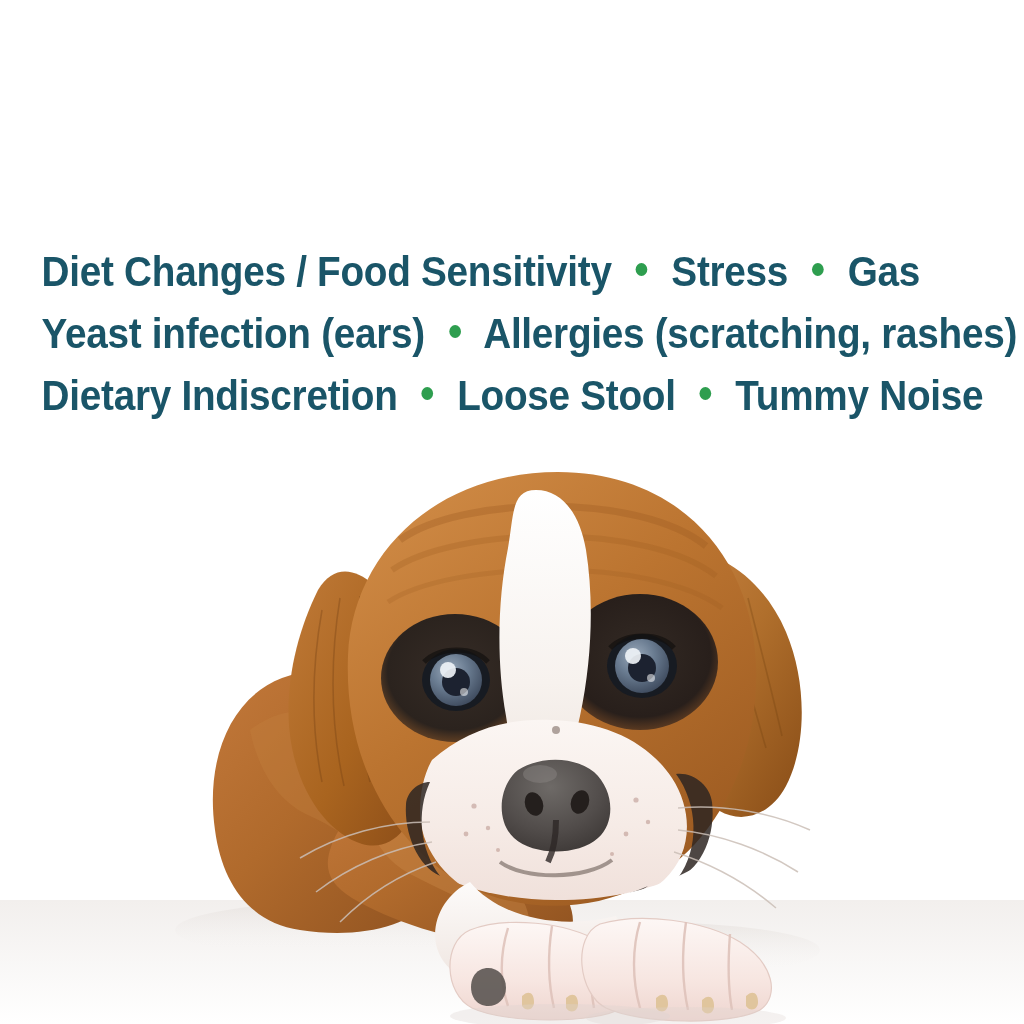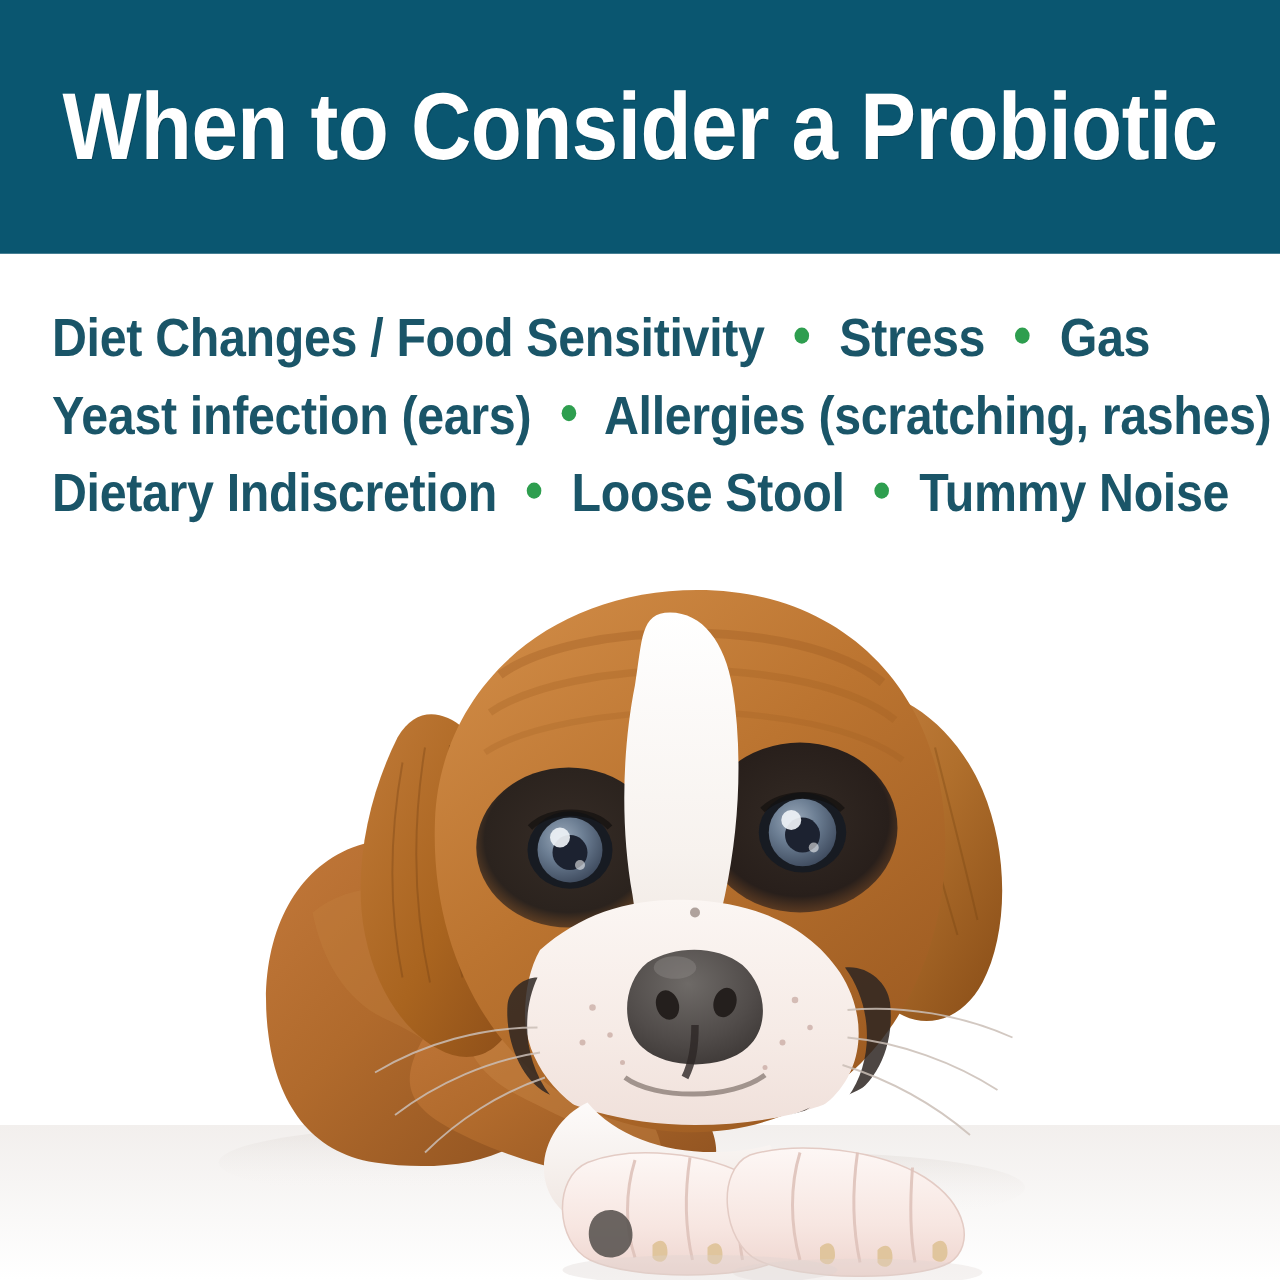--- a/index.html
+++ b/index.html
@@ -100,23 +100,20 @@
     top: 0;
     width: 1024px;
     height: 594px;
   }
 </style>
 </head>
 <body>
 
 <div id="infographic">
 
-  <div class="header-banner">
-    <h1 class="header-title">When to Consider a Probiotic</h1>
-  </div>
 
   <div class="symptom-list">
 
     <div class="symptom-line">
       <span class="symptom-item">Diet Changes / Food Sensitivity</span>
       <span class="bullet-sep"></span>
       <span class="symptom-item">Stress</span>
       <span class="bullet-sep"></span>
       <span class="symptom-item">Gas</span>
     </div>

